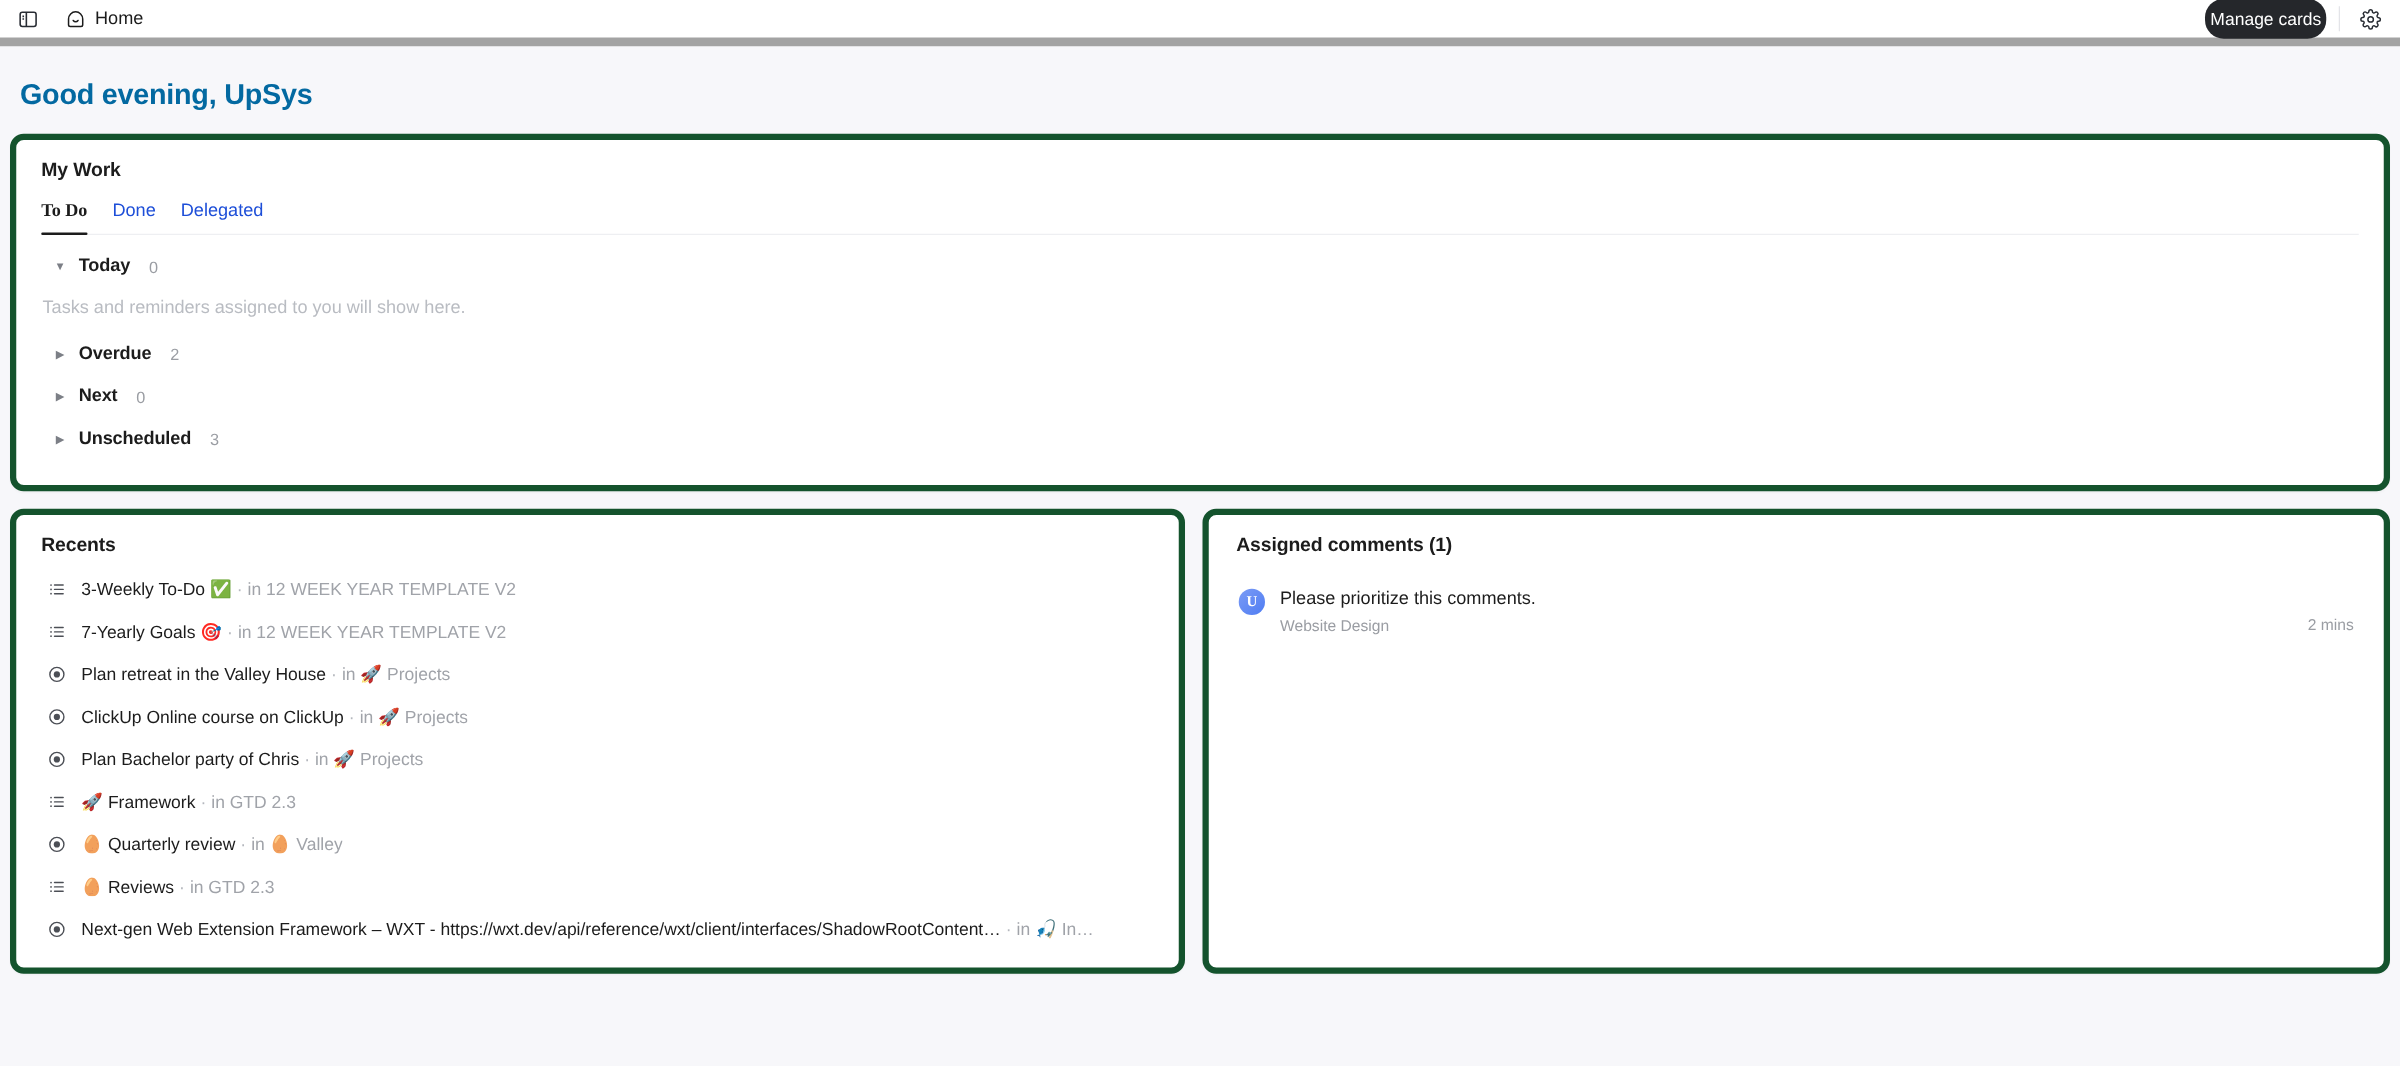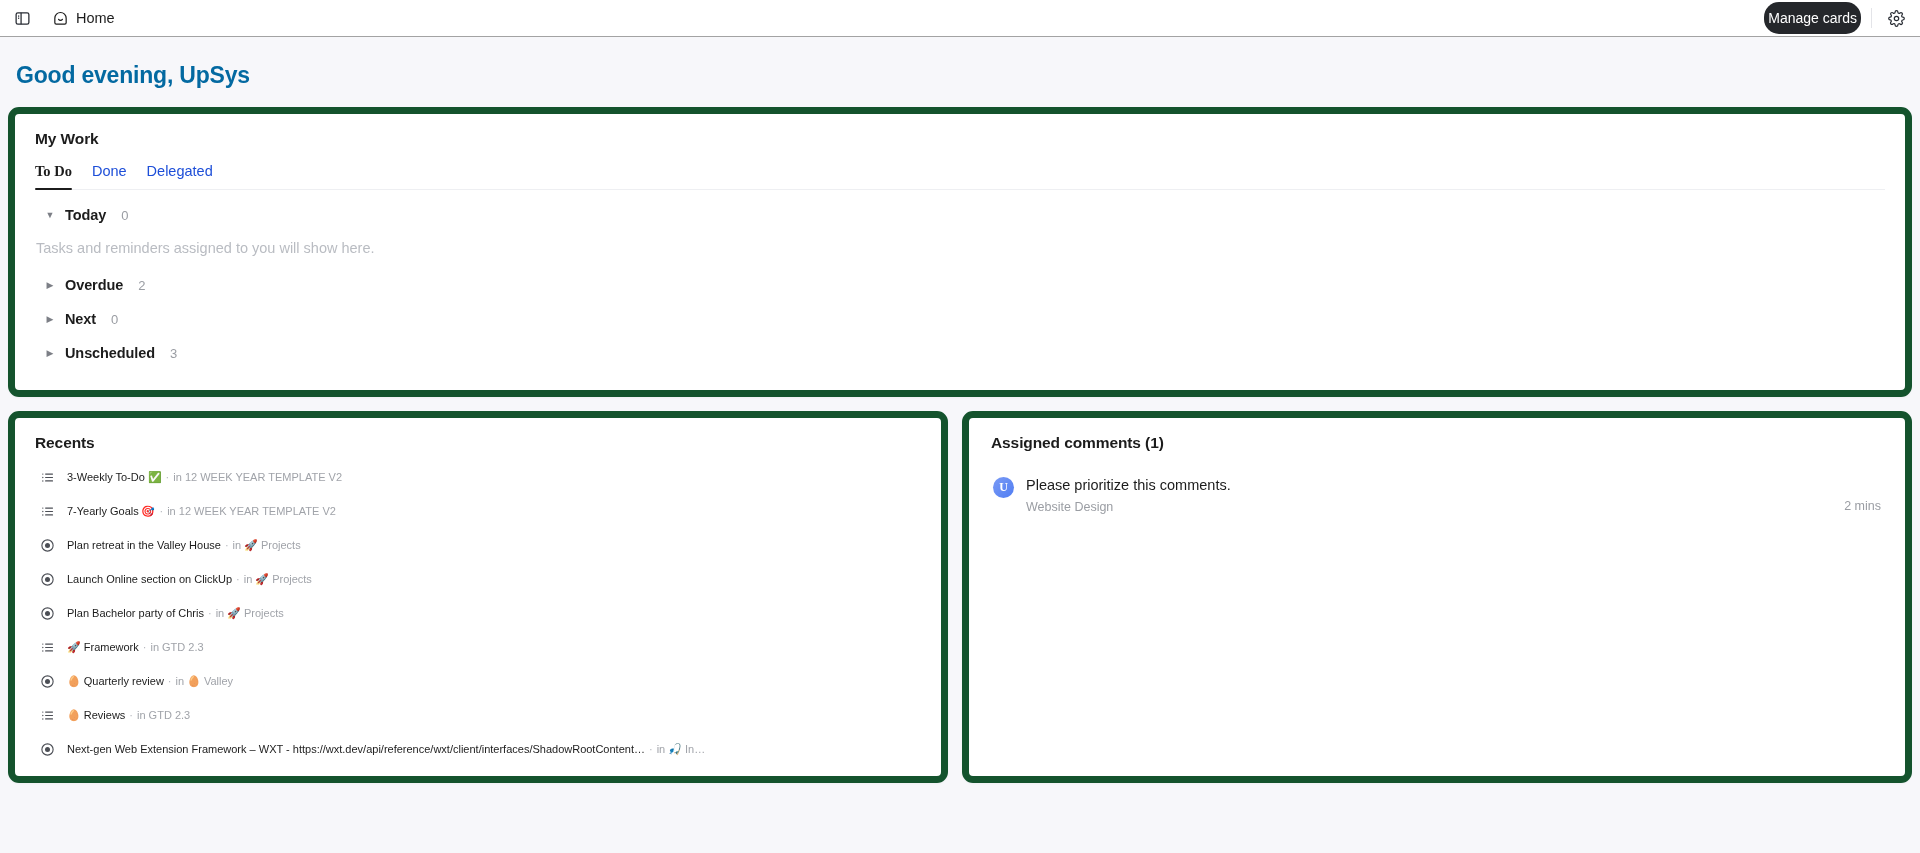--- a/index.html
+++ b/index.html
@@ -12,21 +12,21 @@
     -webkit-font-smoothing: antialiased;
   }
 
   
   .topbar {
     height: 37px;
     background: #ffffff;
     display: flex;
     align-items: center;
     padding: 0 10px 0 8px;
-    border-bottom: 1px solid #a3a3a3;
+    border-bottom: 7px solid #a3a3a3;
     position: relative;
   }
   .icon-btn {
     width: 28px; height: 28px;
     display: flex; align-items: center; justify-content: center;
     border-radius: 6px;
     color: #292d34;
     cursor: pointer;
   }
   .breadcrumb {
@@ -73,21 +73,21 @@
   .greeting {
     font-size: 23px;
     font-weight: bold;
     color: #0369a1;
     padding: 25px 0 18px 8px;
     letter-spacing: -0.2px;
   }
 
   .card {
     background: #ffffff;
-    border: 7px solid #14532d;
+    border: 5px solid #14532d;
     border-radius: 11px;
     box-shadow: 0 1px 2px rgba(17,20,24,0.03);
   }
 
   
   .mywork { padding: 16px 20px 12px 20px; }
   .card-title {
     font-size: 15.5px;
     font-weight: bold;
     color: #1c1c1c;
@@ -159,21 +159,21 @@
   }
   .recents { width: 940px; padding: 16px 20px 0 20px; overflow: hidden; }
   .comments { flex: 1; padding: 16px 22px 0 22px; overflow: hidden; }
 
   .recent-list { margin-top: 8px; }
   .recent-item {
     display: flex;
     align-items: center;
     gap: 12px;
     height: 34px;
-    font-size: 11px;
+    font-size: 14px;
     color: #1c1c1c;
     cursor: pointer;
     border-radius: 6px;
     padding: 0 4px;
     white-space: nowrap;
     overflow: hidden;
   }
   .ri-icon {
     flex: 0 0 auto;
     width: 16px; height: 16px;
@@ -349,21 +349,21 @@
             </span>
             <span class="ri-text"><span class="ri-name">Plan retreat in the Valley House</span><span class="ri-sep">·</span><span class="ri-loc">in 🚀 Projects</span></span>
           </div>
           <div class="recent-item">
             <span class="ri-icon">
               <svg width="15" height="15" viewBox="0 0 24 24" fill="none" stroke="currentColor" stroke-width="1.8">
                 <circle cx="12" cy="12" r="9"></circle>
                 <circle cx="12" cy="12" r="4" fill="currentColor" stroke="none"></circle>
               </svg>
             </span>
-            <span class="ri-text"><span class="ri-name">Launch Online section on ClickUp</span><span class="ri-sep">·</span><span class="ri-loc">in 🚀 Projects</span></span>
+            <span class="ri-text"><span class="ri-name">ClickUp Online course on ClickUp</span><span class="ri-sep">·</span><span class="ri-loc">in 🚀 Projects</span></span>
           </div>
           <div class="recent-item">
             <span class="ri-icon">
               <svg width="15" height="15" viewBox="0 0 24 24" fill="none" stroke="currentColor" stroke-width="1.8">
                 <circle cx="12" cy="12" r="9"></circle>
                 <circle cx="12" cy="12" r="4" fill="currentColor" stroke="none"></circle>
               </svg>
             </span>
             <span class="ri-text"><span class="ri-name">Plan Bachelor party of Chris</span><span class="ri-sep">·</span><span class="ri-loc">in 🚀 Projects</span></span>
           </div>

